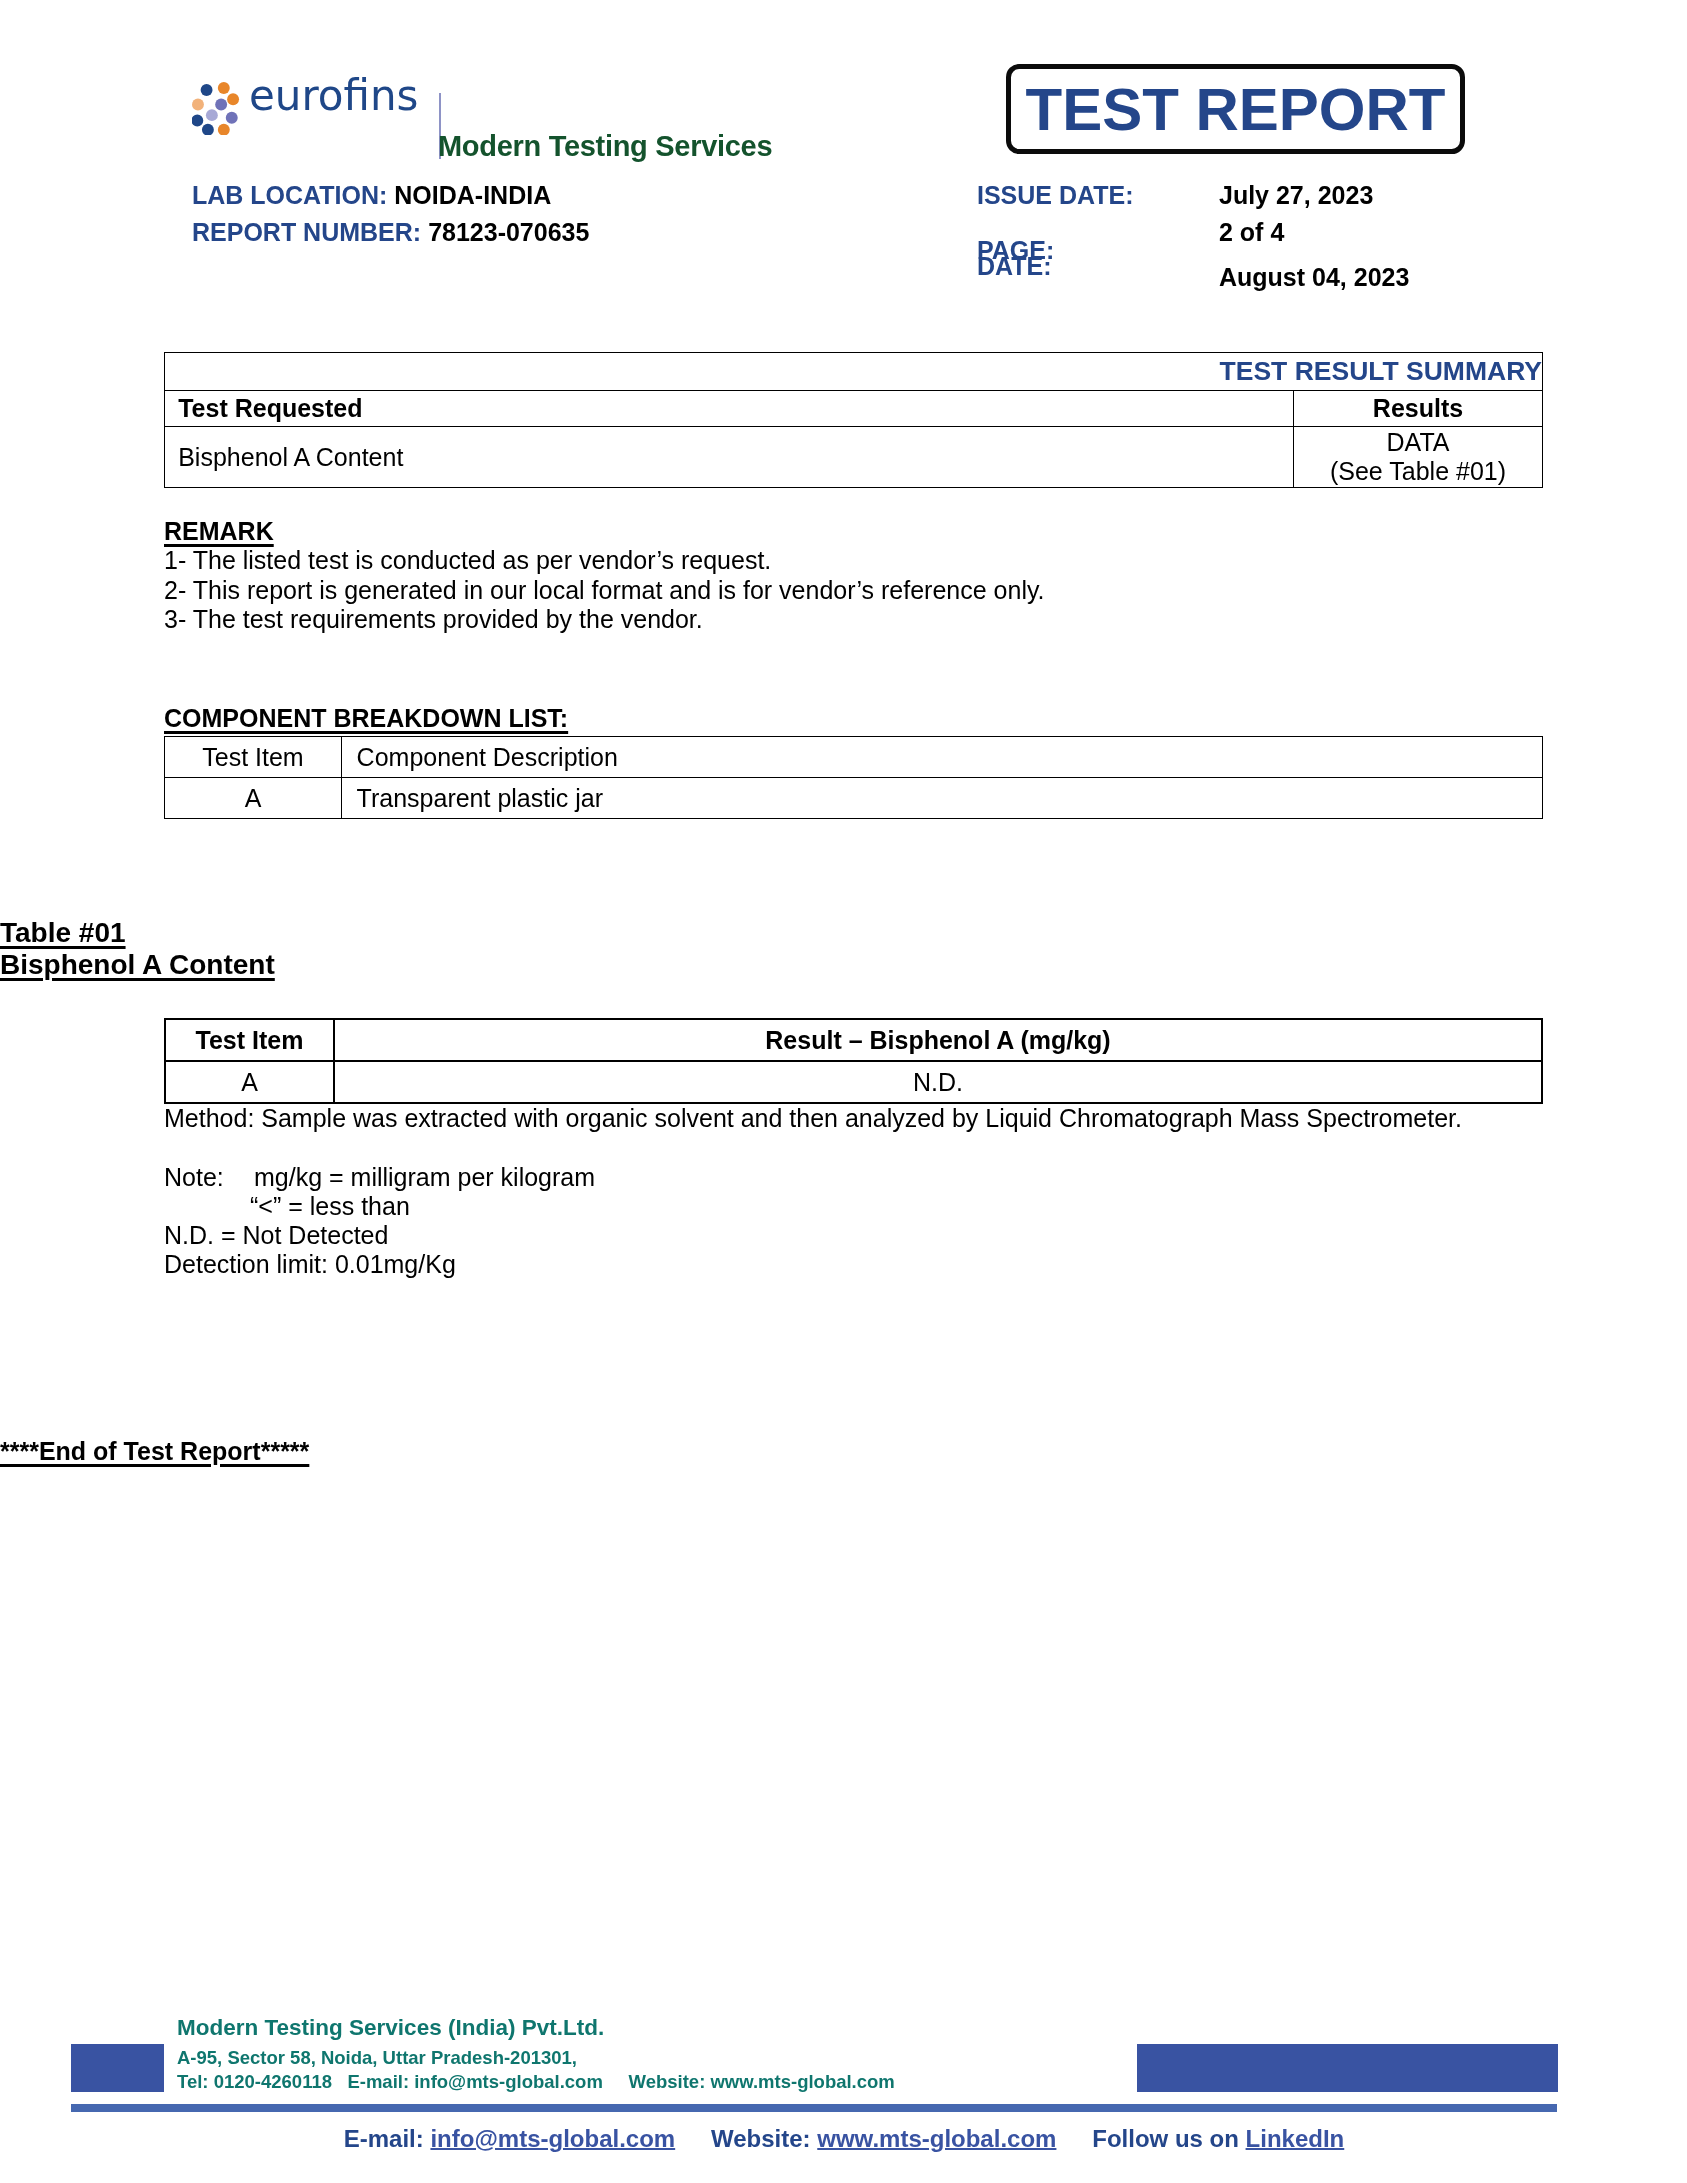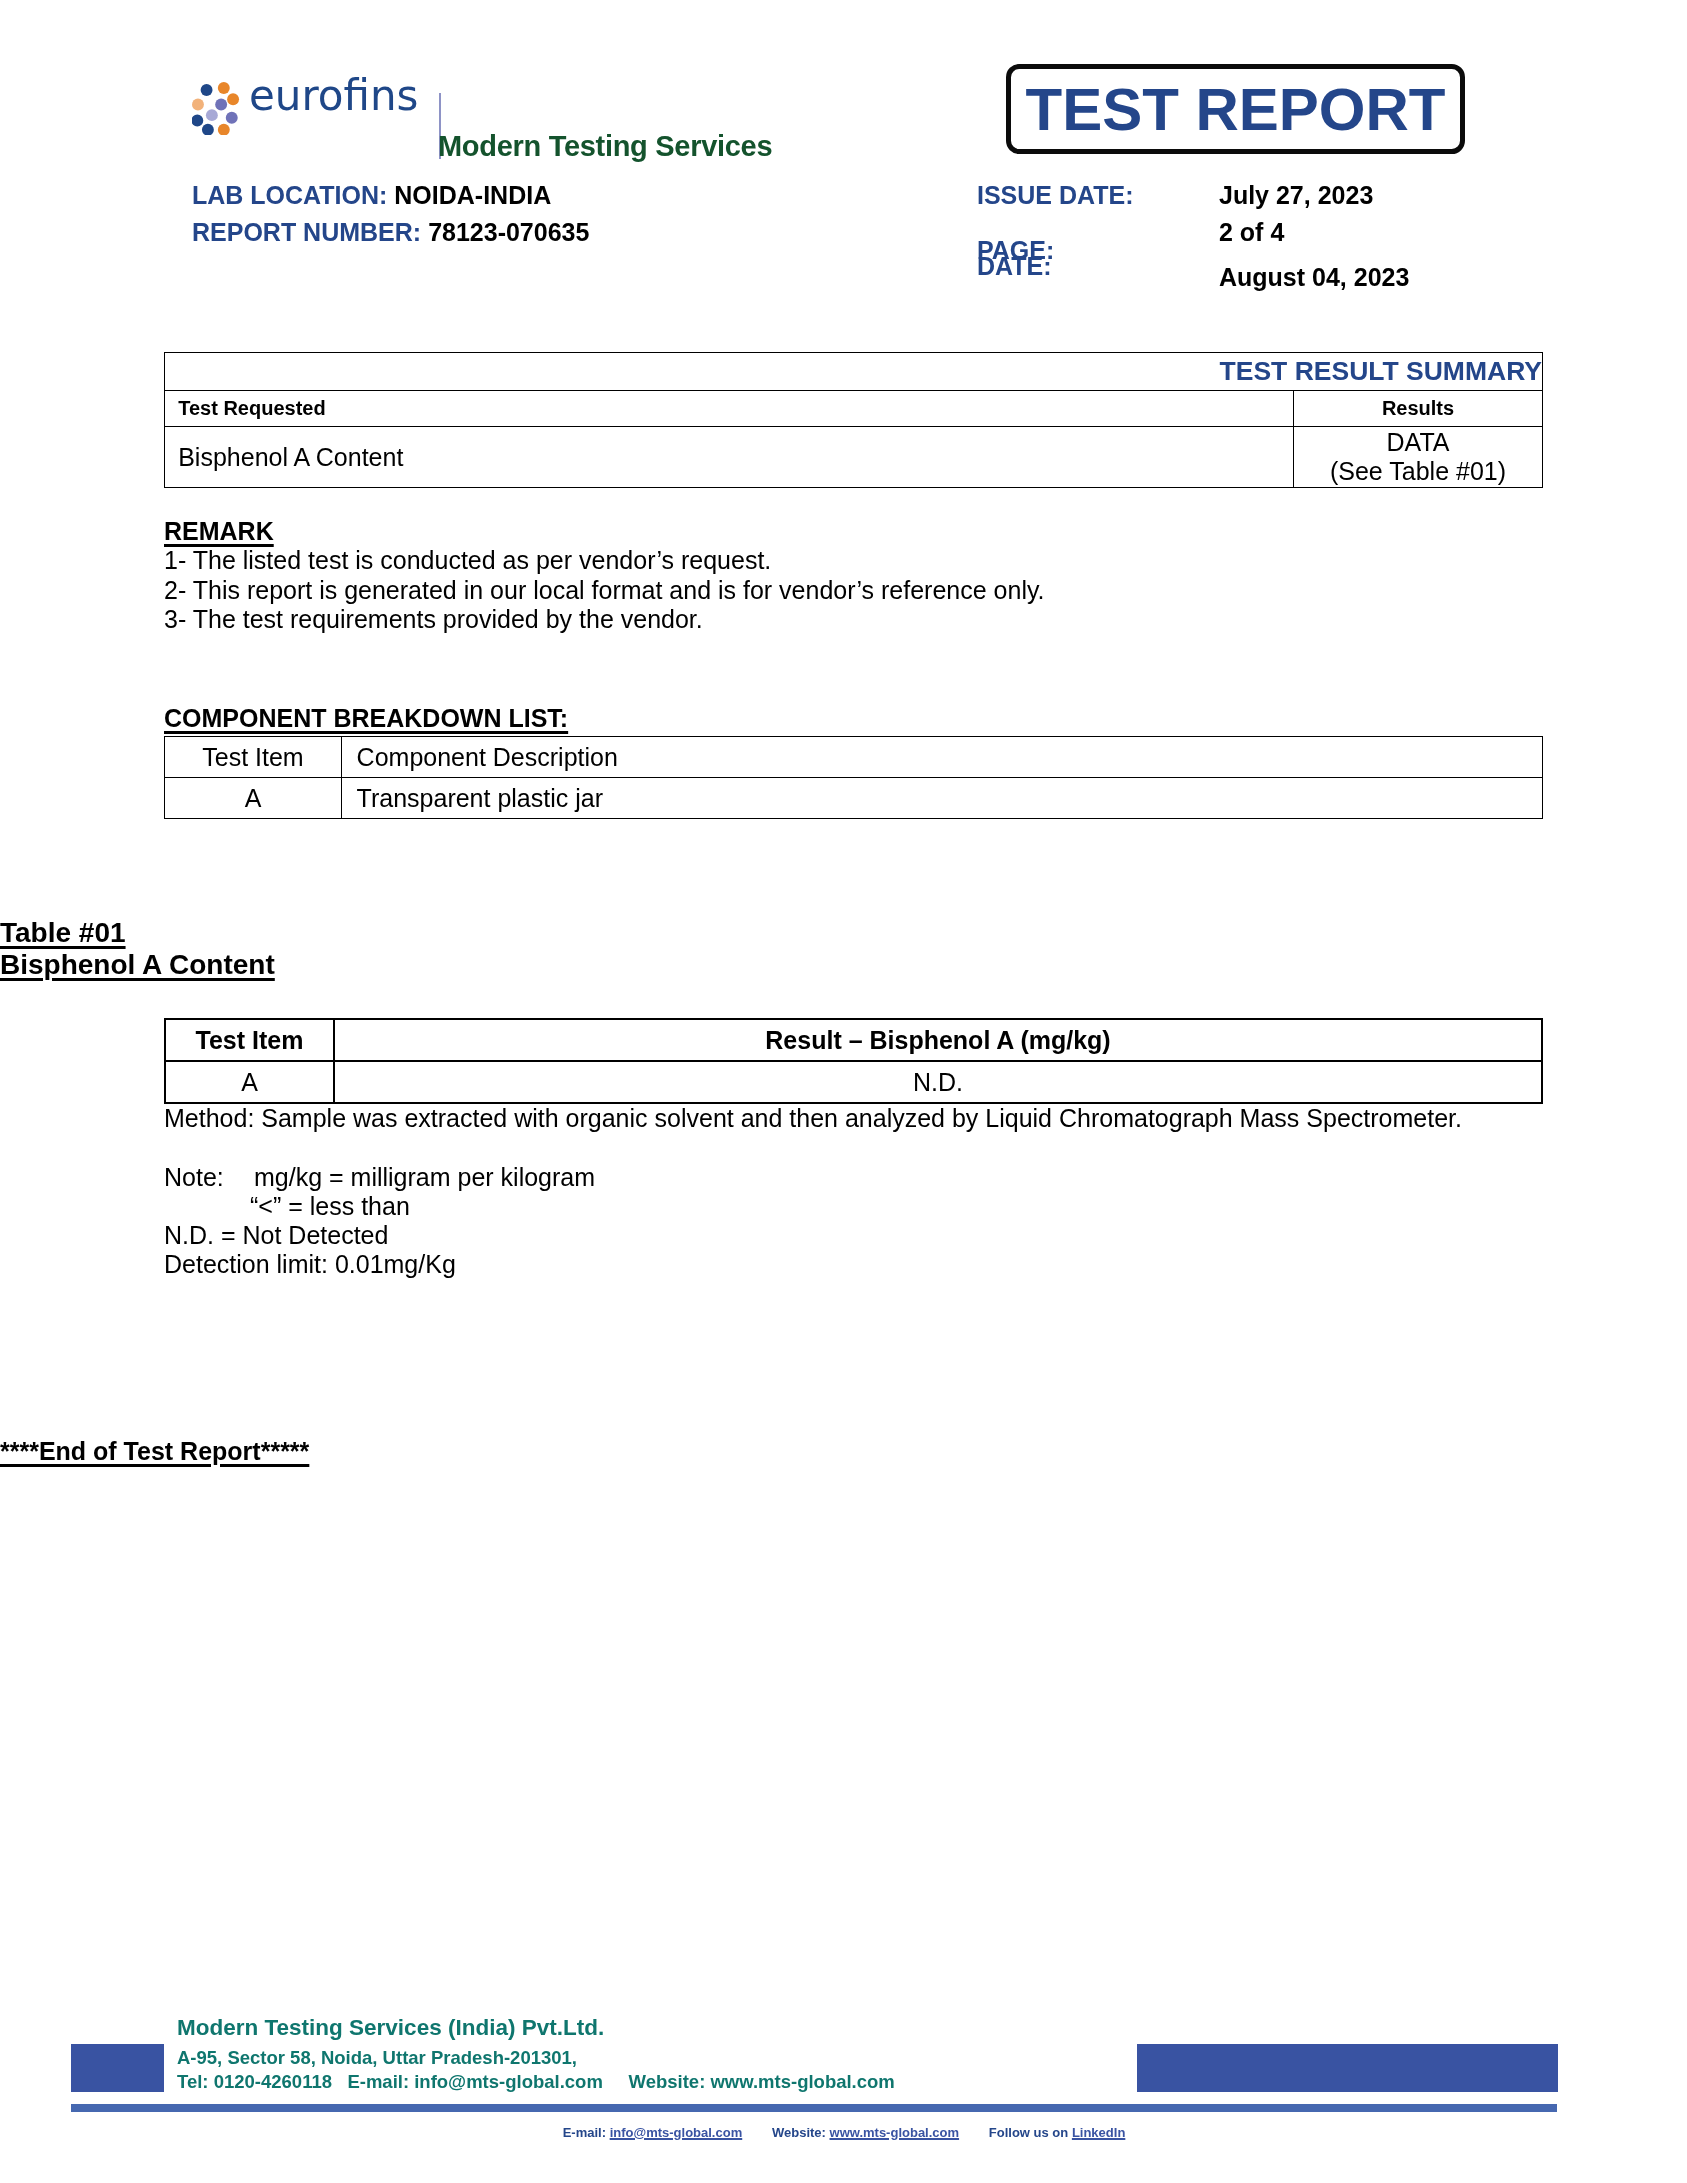--- a/index.html
+++ b/index.html
@@ -24,21 +24,21 @@
   .lbl { color: #24468a; }
   .val { color: #000; }
 
   
   table { border-collapse: collapse; position: absolute; }
   td, th { border: 1.3px solid #000; }
 
   #summary { left: 164px; top: 352px; width: 1379px; }
   #summary td { font-size: 25px; }
   #summary .title-cell { text-align: right; font-weight: bold; color: #24468a; height: 38px; font-size: 26.5px; }
-  #summary .hcell { font-weight: bold; height: 36px; font-size: 20px; }
+  #summary .hcell { font-weight: bold; height: 36px; font-size: 25px; }
   #summary .dcell { height: 61px; line-height: 29px; }
 
   .sec-head { font-size: 25px; font-weight: bold; text-decoration: underline; text-decoration-thickness: 2.6px; text-underline-offset: 4px; }
   .line { font-size: 25px; white-space: nowrap; }
 
   #components { left: 164px; top: 736px; width: 1379px; }
   #components td { font-size: 25px; height: 41px; }
 
   #bpa { left: 164px; top: 1018px; width: 1379px; }
   #bpa td { font-size: 25px; height: 42px; border: 2.6px solid #000; }
@@ -49,21 +49,21 @@
 
   
   .blue-block { background: #3953a2; }
   #footer-left-block { left: 71px; top: 2044px; width: 93px; height: 48px; }
   #footer-right-block { left: 1137px; top: 2044px; width: 421px; height: 48px; }
   #footer-bar { left: 71px; top: 2104px; width: 1486px; height: 8px; background: #4668b0; }
   .foot { font-weight: bold; color: #0f766e; white-space: nowrap; }
   #footer-company { left: 177px; top: 2015px; font-size: 22.5px; }
   #footer-address { left: 177px; top: 2047px; font-size: 18.5px; }
   #footer-contact { left: 177px; top: 2071px; font-size: 18.5px; }
-  #footer-links { left: 0; width: 1688px; top: 2125px; text-align: center; font-size: 13px; font-weight: bold; color: #24468a; }
+  #footer-links { left: 0; width: 1688px; top: 2125px; text-align: center; font-size: 24px; font-weight: bold; color: #24468a; }
   #footer-links a { color: #3953a2; text-decoration: underline; text-decoration-thickness: 2px; }
   .gap { display: inline-block; width: 22.5px; }
 </style>
 </head>
 <body>
 
 <div id="logo" class="abs">
   <svg id="logo-mark" viewBox="0 0 80 80">
     <circle cx="22" cy="12" r="9" fill="#1f4788"></circle>
     <circle cx="48" cy="9" r="9" fill="#e8862a"></circle>

